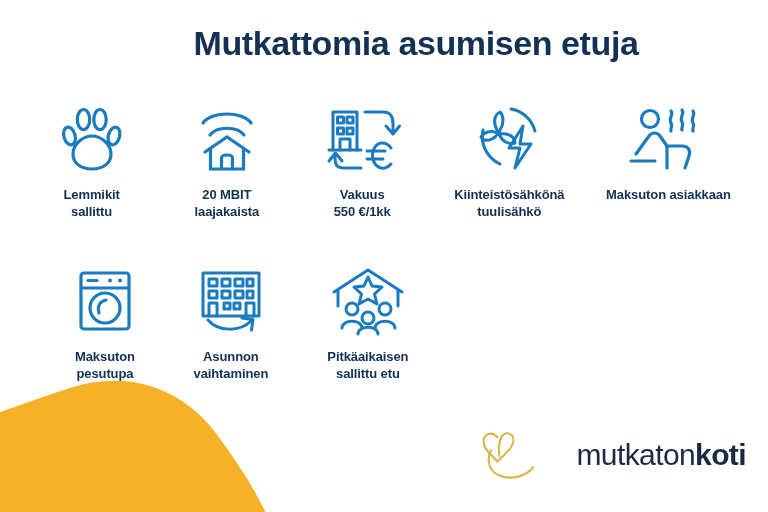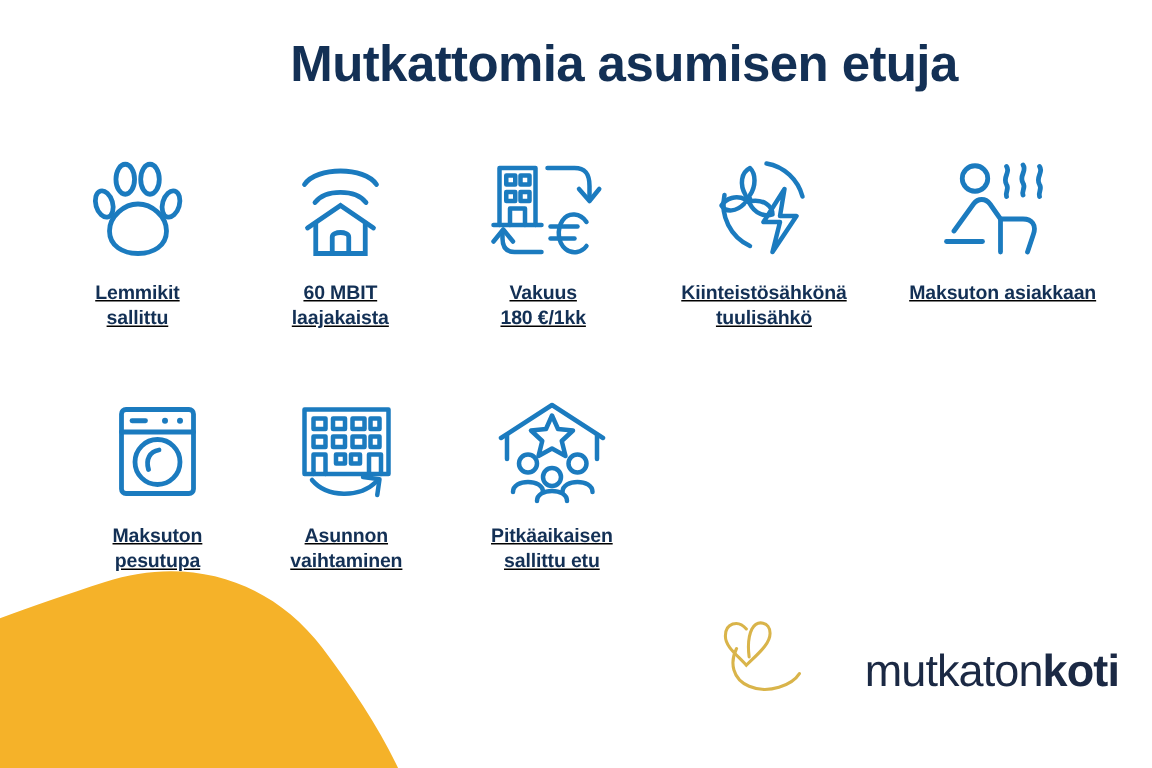--- a/index.html
+++ b/index.html
@@ -50,21 +50,20 @@
     font-stretch: condensed;
     z-index: 3;
     margin-left: 32px;
   }
 
   
   .row {
     position: absolute;
     display: flex;
     z-index: 3;
-    text-decoration: underline;
   }
 
   .row-1 {
     top: 100px;
     left: 24px;
     width: 724px;
     justify-content: space-between;
     align-items: flex-start;
   }
 
@@ -100,23 +99,23 @@
     font-weight: bold;
     color: #133055;
     white-space: pre-line;
     letter-spacing: -0.1px;
   }
 
   
   .logo {
     position: absolute;
     right: 22px;
-    bottom: 48px;
+    bottom: 30px;
     display: flex;
-    align-items: flex-end;
+    align-items: center;
     z-index: 4;
     gap: 39px;
   }
 
   .logo-mark {
     width: 56px;
     height: 54px;
     margin-right: 4px;
   }
 
@@ -166,21 +165,21 @@
         <svg width="62" height="66" viewBox="0 0 62 66">
           <g fill="none" stroke="#1b7bbf" stroke-width="3.2" stroke-linecap="round">
             <path d="M7 17 C 15 5, 47 5, 55 17"></path>
             <path d="M14 29 C 21 20, 41 20, 48 29"></path>
             <path d="M9 46 L 31 31 L 53 46"></path>
             <path d="M14.5 43 L 14.5 63 L 47.5 63 L 47.5 43"></path>
             <path d="M25.5 63 L 25.5 52 C 25.5 48, 36.5 48, 36.5 52 L 36.5 63"></path>
           </g>
         </svg>
       </div>
-      <div class="benefit-label">60 MBIT
+      <div class="benefit-label">20 MBIT
 laajakaista</div>
     </div>
 
     <div class="benefit">
       <div class="icon-box">
         <svg width="74" height="70" viewBox="0 0 74 70">
           <g fill="none" stroke="#1b7bbf" stroke-width="3" stroke-linecap="round" stroke-linejoin="round">
 
             <path d="M8 46 L 8 8 L 32 8 L 32 46"></path>
             <path d="M4 46 L 36 46"></path>
@@ -196,21 +195,21 @@
             <path d="M66 44 C 62 38, 54 37, 50 43 C 46 49, 47 58, 52 62 C 57 66, 63 64, 66 60"></path>
             <path d="M42 47 L 60 47"></path>
             <path d="M42 55 L 58 55"></path>
 
             <path d="M36 64 L 18 64 C 12 64, 10 60, 10 55 L 10 50"></path>
             <path d="M4 57 L 10.5 49 L 17 57"></path>
           </g>
         </svg>
       </div>
       <div class="benefit-label">Vakuus
-180 €/1kk</div>
+550 €/1kk</div>
     </div>
 
     <div class="benefit benefit-wide">
       <div class="icon-box">
         <svg width="72" height="70" viewBox="0 0 72 70">
           <g fill="none" stroke="#1b7bbf" stroke-width="3" stroke-linecap="round" stroke-linejoin="round">
 
             <path d="M38 5 C 50 7, 59 16, 62 27"></path>
             <path d="M10 26 C 7 40, 14 54, 27 60"></path>
 

